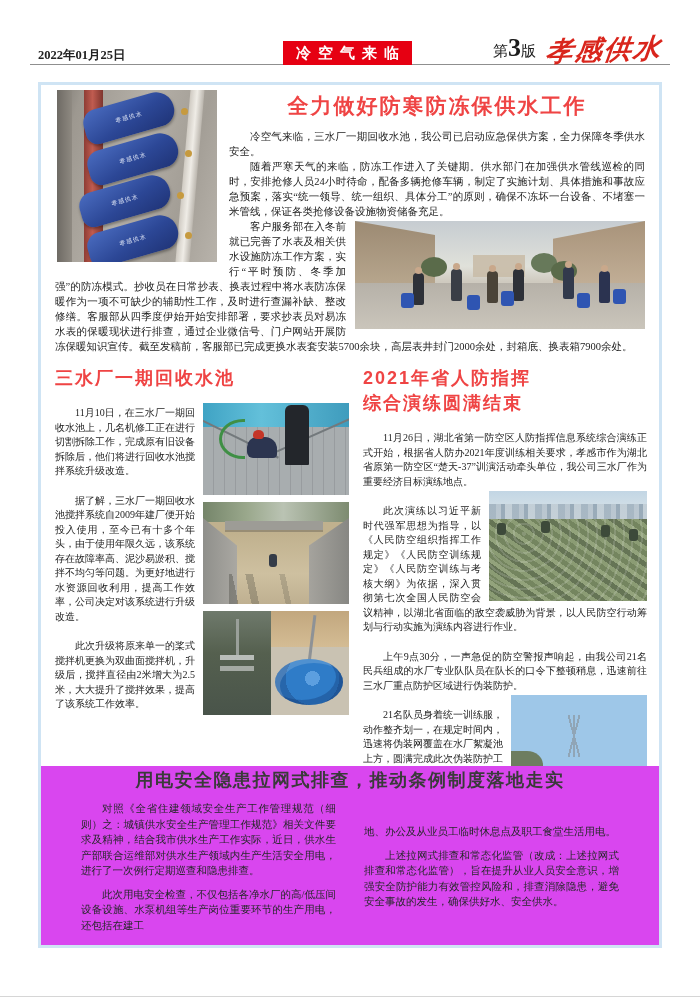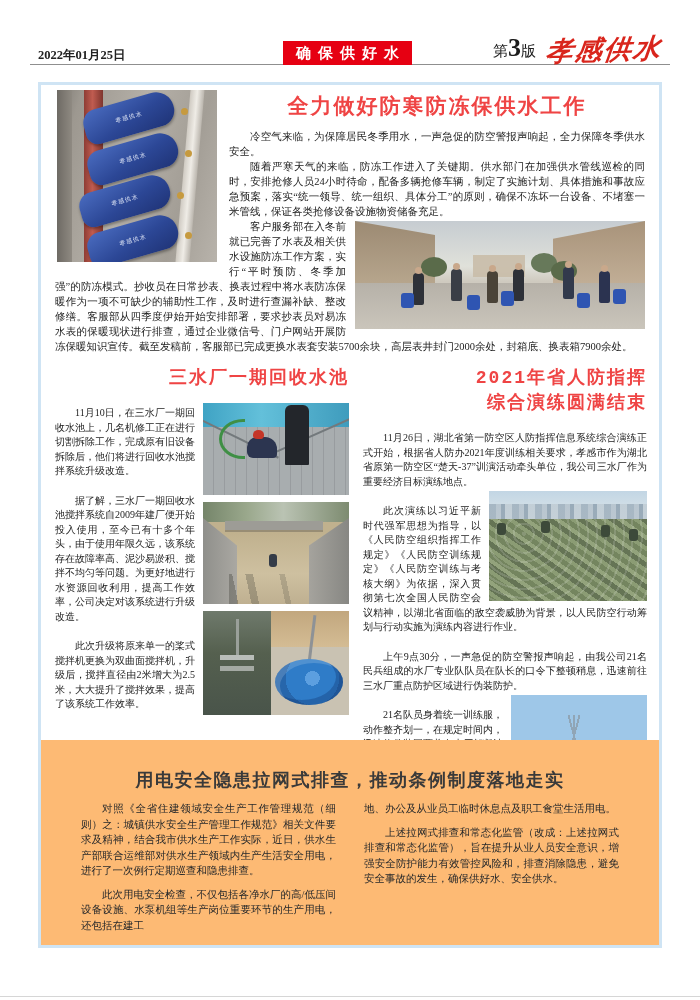--- a/index.html
+++ b/index.html
@@ -69,21 +69,21 @@
   .ps-fig::before{content:'';position:absolute;top:-6px;left:2px;width:7px;height:7px;border-radius:50%;background:#c9a88b;}
   .ps-f1{left:58px;top:52px}.ps-f2{left:96px;top:48px;background:#3a3e46}.ps-f3{left:132px;top:50px;background:#4a4338}
   .ps-f4{left:158px;top:48px}.ps-f5{left:208px;top:46px;background:#323a4c}.ps-f6{left:244px;top:50px;background:#2b3350}
   .ps-bag{position:absolute;width:13px;height:15px;border-radius:3px;background:#2f55b2;}
   .ps-b1{left:46px;top:72px}.ps-b2{left:112px;top:74px}.ps-b3{left:146px;top:70px}.ps-b4{left:222px;top:72px}.ps-b5{left:258px;top:68px}
   
   .row2{flex:1;display:flex;gap:14px;padding:6px 12px 0 14px;overflow:hidden;}
   .row2 p{font-size:10px;line-height:14.5px;margin-top:15px;}
   .a2{width:294px;overflow:hidden;}
   .a3{flex:1;overflow:hidden;}
-  .row2 h2{font-size:18px;letter-spacing:2px;line-height:25px;text-align:right;margin:4px 0 10px;font-weight:bold;font-family:Liberation Mono, monospace;}
+  .row2 h2{font-size:18px;letter-spacing:2px;line-height:25px;text-align:left;margin:4px 0 10px;font-weight:bold;}
   .row2 h2 span{display:block;}
   .imgcol{float:right;width:146px;margin:2px 0 4px 8px;display:flex;flex-direction:column;gap:7px;}
   .ph-pool{width:146px;height:92px;}
   .ph-channel{width:146px;height:102px;}
   .ph-mixer{width:146px;height:104px;}
   .ph-camo{float:right;width:158px;height:110px;margin:2px 0 4px 8px;}
   .ph-trucks{float:right;width:136px;height:156px;margin:2px 0 2px 8px;}
   
   .ph-pool{background:#9aa0a2;}
   .pp-water{position:absolute;top:0;left:0;right:0;height:24px;background:linear-gradient(90deg,#3fa3c4,#63c0da 40%,#3f9cbd);}
@@ -137,35 +137,35 @@
       linear-gradient(90deg,transparent 46%,#8a949c 46% 54%,transparent 54%);}
   .tk-y{position:absolute;left:5px;top:76px;width:44px;height:34px;border-radius:2px;
     background:linear-gradient(#e4c05a 0 20%,#d7a629 20% 100%);}
   .tk-y::after{content:'';position:absolute;right:-9px;bottom:0;width:10px;height:20px;background:#caa02e;border-radius:2px 3px 0 0;}
   .tk-y::before{content:'';position:absolute;left:4px;bottom:-5px;width:8px;height:8px;border-radius:50%;background:#23262a;box-shadow:26px 0 0 #23262a,40px 0 0 #23262a;}
   .tk-van{position:absolute;left:64px;top:88px;width:26px;height:17px;border-radius:3px;background:linear-gradient(#f0f2f2,#d8dcdc);}
   .tk-van::before{content:'';position:absolute;left:2px;top:4px;right:2px;height:3px;background:#3f6fb0;}
   .tk-r1{position:absolute;left:94px;top:84px;width:24px;height:21px;border-radius:2px;background:linear-gradient(#c24434 0 30%,#a92c20 30% 100%);}
   .tk-r2{position:absolute;left:120px;top:85px;width:16px;height:20px;border-radius:2px;background:#b23226;}
   
-  .panel{margin-top:auto;background:#fdba74;padding:26px 40px 12px;}
+  .panel{margin-top:auto;background:#d946ef;padding:0 40px 12px;}
   .panel h2{font-size:18px;letter-spacing:1.5px;color:#3a3a3a;text-align:center;margin:2px 0 9px;font-weight:bold;}
-  .panel .cols{display:flex;gap:28px;}
+  .panel .cols{display:flex;gap:28px;align-items:center;}
   .panel .col{flex:1;}
   .panel p{font-size:10.5px;line-height:15.5px;color:#26282a;}
   .panel p.noindent{text-indent:0;}
   .panel .col p + p{margin-top:8px;}
 </style>
 </head>
 <body>
 
 <header class="masthead">
   <span class="m-date">2022年01月25日</span>
   <div class="m-line"></div>
-  <span class="m-badge">确保供好水</span>
+  <span class="m-badge">冷空气来临</span>
   <div class="m-right">
     <span class="m-pageno"><span>第</span><span class="num">3</span><span>版</span></span>
     <span class="m-brand">孝感供水</span>
   </div>
 </header>
 
 <div class="frame">
 
   <article class="a1">
     <div class="photo ph-meters">
@@ -183,21 +183,21 @@
         </div>
       <div class="pm-cover pm-c4">
           <span>孝感供水</span>
         </div>
       <div class="pm-valve pm-v1"></div>
       <div class="pm-valve pm-v2"></div>
       <div class="pm-valve pm-v3"></div>
       <div class="pm-valve pm-v4"></div>
     </div>
     <h1>全力做好防寒防冻保供水工作</h1>
-    <p>冷空气来临，为保障居民冬季用水，一声急促的防空警报声响起，全力保障冬季供水安全。</p>
+    <p>冷空气来临，三水厂一期回收水池，我公司已启动应急保供方案，全力保障冬季供水安全。</p>
     <p>随着严寒天气的来临，防冻工作进入了关键期。供水部门在加强供水管线巡检的同时，安排抢修人员24小时待命，配备多辆抢修车辆，制定了实施计划、具体措施和事故应急预案，落实“统一领导、统一组织、具体分工”的原则，确保不冻坏一台设备、不堵塞一米管线，保证各类抢修设备设施物资储备充足。</p>
     <div class="photo ph-street">
       <div class="ps-bldl"></div>
       <div class="ps-bldr"></div>
       <div class="ps-bldm"></div>
       <div class="ps-tree ps-t1"></div>
       <div class="ps-tree ps-t2"></div>
       <div class="ps-tree ps-t3"></div>
       <div class="ps-road"></div>
       <div class="ps-fig ps-f1"></div>

